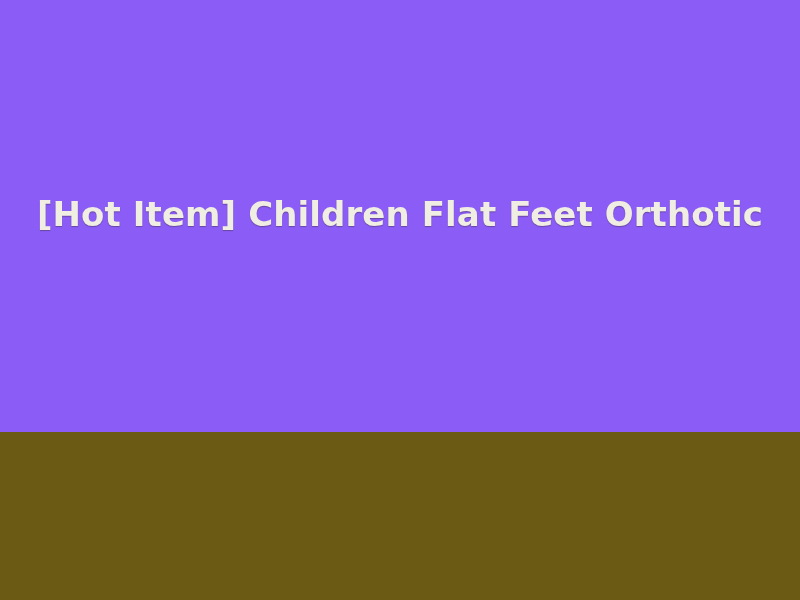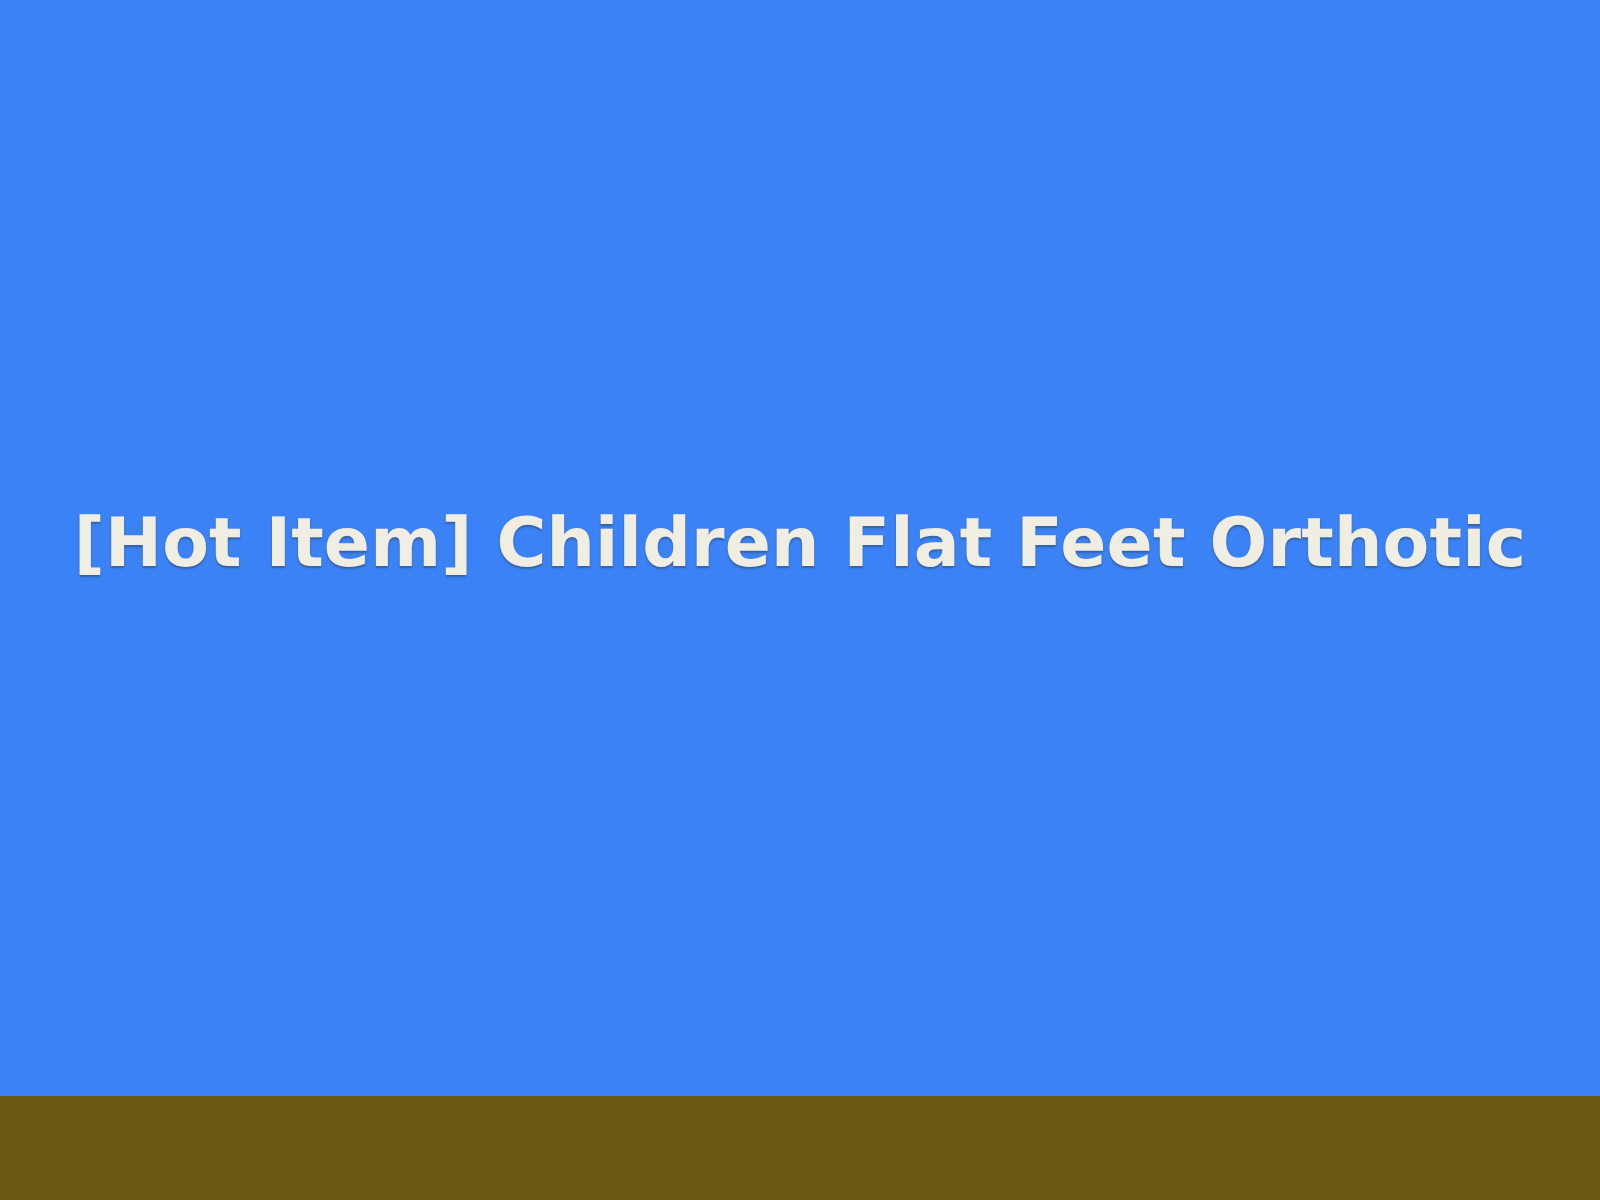--- a/index.html
+++ b/index.html
@@ -12,22 +12,22 @@
     width: 800px;
     height: 600px;
     overflow: hidden;
     background: #6b5a14;
     font-family: "DejaVu Sans", sans-serif;
   }
 
   #product-title-card {
     position: relative;
     width: 800px;
-    height: 548px;
-    background-color: #3b82f6;
+    height: 432px;
+    background-color: #8b5cf6;
     box-sizing: border-box;
     display: flex;
     align-items: center;
     justify-content: flex-end;
   }
 
   #title-block {
     width: 100%;
     text-align: center;
     

